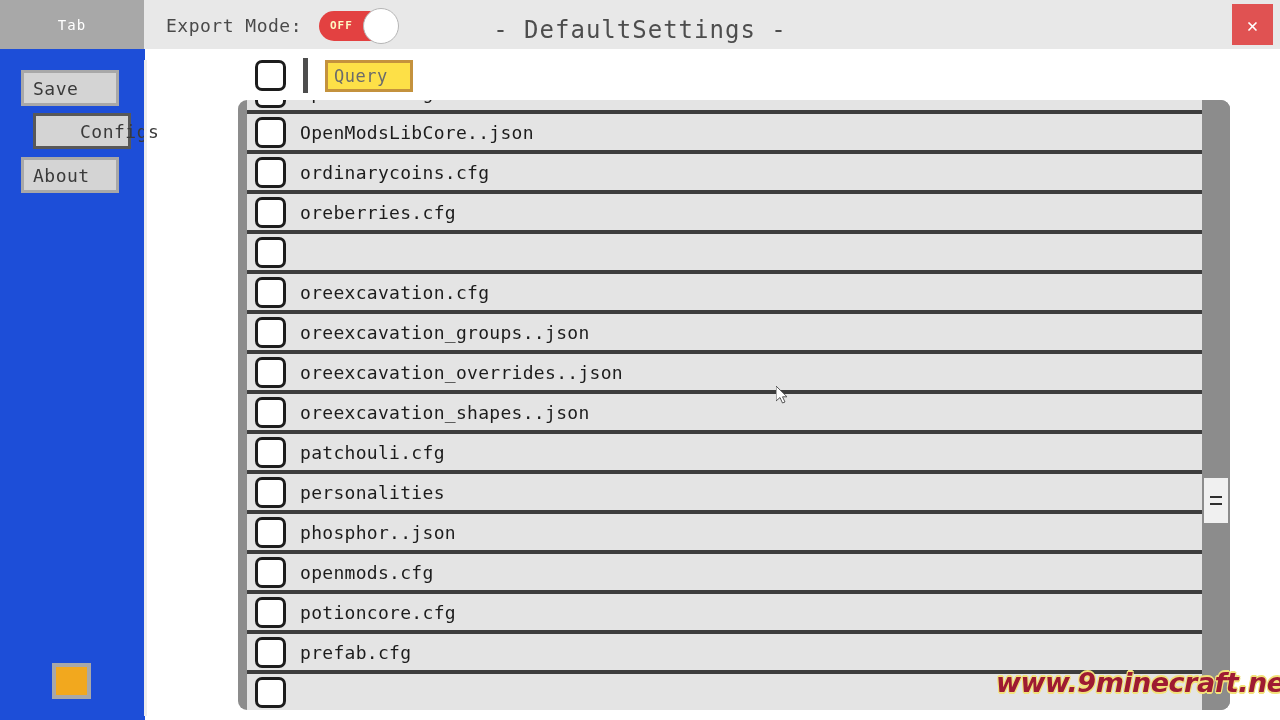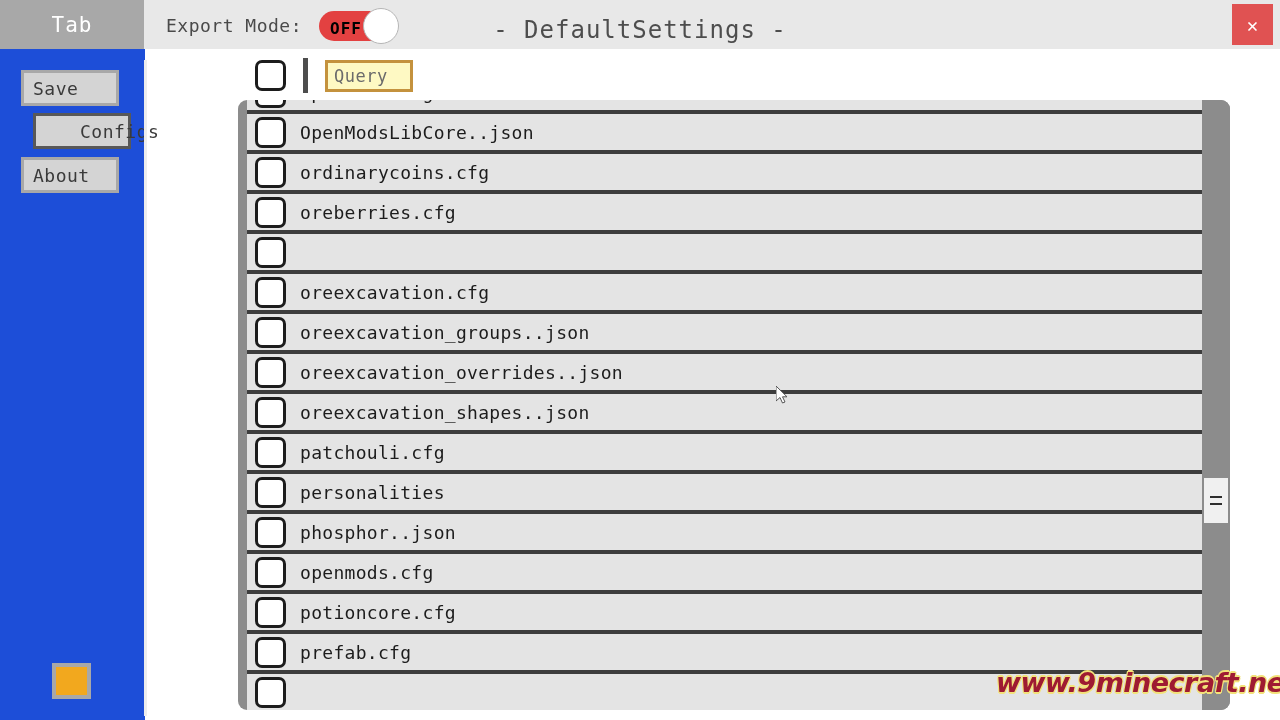--- a/index.html
+++ b/index.html
@@ -31,21 +31,21 @@
     position: absolute;
     left: 0; top: 0;
     width: 144px; height: 49px;
     background: #a8a8a8;
     display: flex;
     align-items: center;
     justify-content: center;
   }
   .tab-button .lbl {
     color: #ffffff;
-    font-size: 21px;
+    font-size: 14px;
     letter-spacing: 1px;
   }
 
   .export-label {
     position: absolute;
     left: 166px; top: 15px;
     font-size: 18px;
     color: #4a4a4a;
     letter-spacing: 0.5px;
   }
@@ -53,23 +53,23 @@
   .toggle {
     position: absolute;
     left: 319px; top: 11px;
     width: 78px; height: 30px;
     border-radius: 15px;
     background: #e34141;
   }
   .toggle .toggle-text {
     position: absolute;
     left: 11px; top: 8px;
-    font-size: 16px;
+    font-size: 11px;
     font-weight: bold;
-    color: #000000;
+    color: #fef9c3;
     letter-spacing: 1px;
   }
   .toggle .knob {
     position: absolute;
     right: -2px; top: -3px;
     width: 36px; height: 36px;
     border-radius: 50%;
     background: #ffffff;
     border: 1px solid #b6b6b6;
   }
@@ -152,21 +152,21 @@
     position: absolute;
     left: 303px; top: 58px;
     width: 5px; height: 35px;
     background: #4d4d4d;
   }
 
   .query-field {
     position: absolute;
     left: 325px; top: 60px;
     width: 88px; height: 32px;
-    background: #fef9c3;
+    background: #fde047;
     border: 3px solid #c4923d;
     display: flex;
     align-items: center;
     padding-left: 6px;
     color: #6b6b6b;
     font-size: 17px;
     letter-spacing: 0.5px;
   }
 
   

